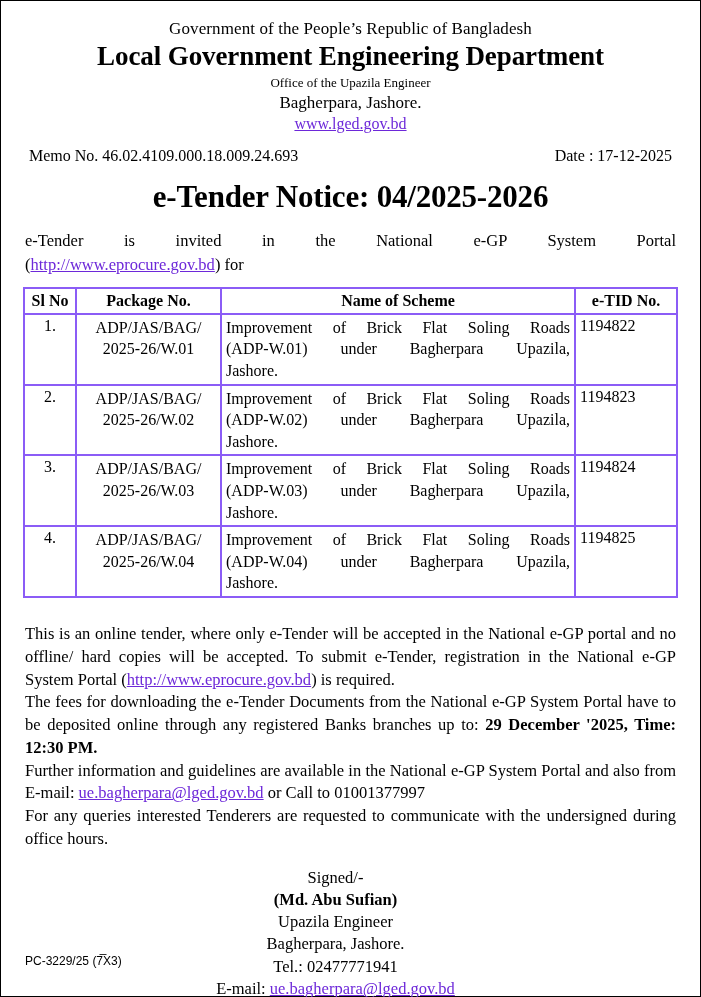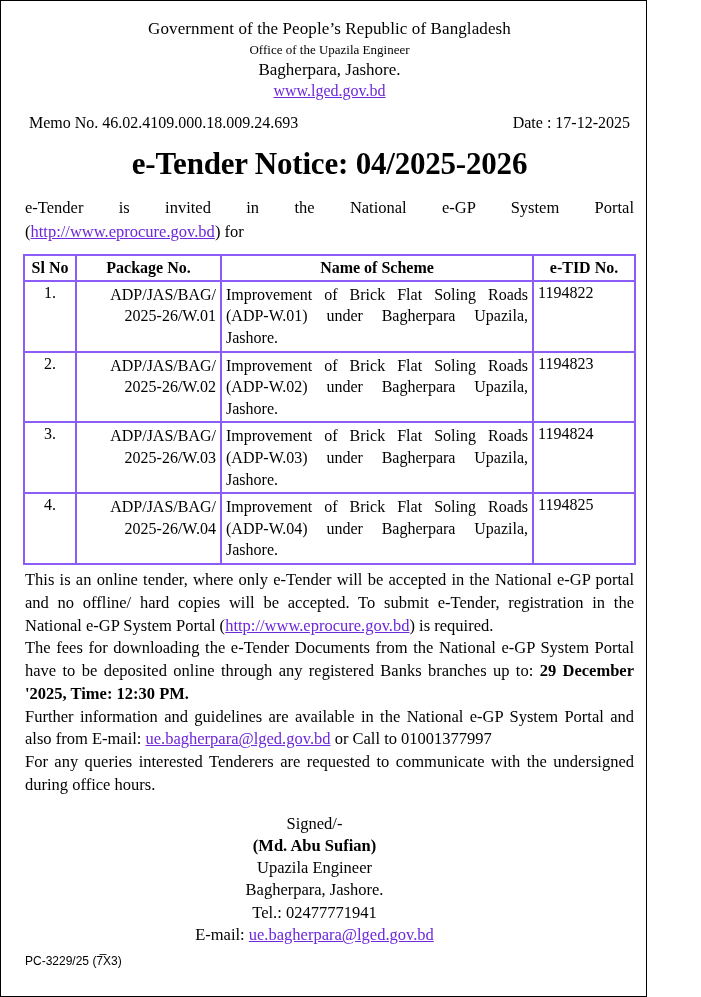--- a/index.html
+++ b/index.html
@@ -10,23 +10,23 @@
   body {
     width: 701px;
     height: 997px;
     font-family: "Liberation Serif", "DejaVu Serif", serif;
     color: #000000;
     position: relative;
     overflow: hidden;
   }
   .page {
     box-sizing: border-box;
-    width: 647px;
+    width: 701px;
     height: 997px;
-    padding: 12px 10px 6px 22px;
+    padding: 12px 22px 6px 22px;
     border: 1px solid #000;
     position: relative;
   }
   
   .gov-line {
     text-align: center;
     font-size: 17px;
     letter-spacing: 0.1px;
     margin-top: 6px;
   }
@@ -102,41 +102,41 @@
     text-align: center;
     font-weight: bold;
     padding: 3px 4px;
   }
   td.sl {
     width: 42px;
     text-align: center;
   }
   td.pkg {
     width: 135px;
-    text-align: right;
+    text-align: center;
     line-height: 1.35;
   }
   td.scheme {
     text-align: justify;
     text-align-last: justify;
     line-height: 1.35;
   }
   td.scheme .last {
     text-align: left;
     text-align-last: left;
   }
   td.etid {
     width: 92px;
     text-align: left;
     padding-left: 6px;
   }
   
   .body-text {
     font-size: 16.5px;
-    margin-top: 4px;
+    margin-top: 25px;
     line-height: 1.38;
     padding: 0 2px;
   }
   .body-text p {
     margin: 0 0 0 0;
     text-align: justify;
     text-align-last: justify;
   }
   .body-text p.lastleft {
     text-align: justify;
@@ -160,20 +160,21 @@
     font-size: 12px;
     font-family: "Liberation Sans", sans-serif;
   }
 </style>
 </head>
 <body>
 
 <div class="page">
 
   <div class="gov-line">Government of the People’s Republic of Bangladesh</div>
+  <div class="dept-line">Local Government Engineering Department</div>
   <div class="office-line">Office of the Upazila Engineer</div>
   <div class="place-line">Bagherpara, Jashore.</div>
   <div class="web-line">
     <span class="link">www.lged.gov.bd</span>
   </div>
 
   <div class="memo-row">
     <span>Memo No. 46.02.4109.000.18.009.24.693</span>
     <span>Date : 17-12-2025</span>
   </div>

